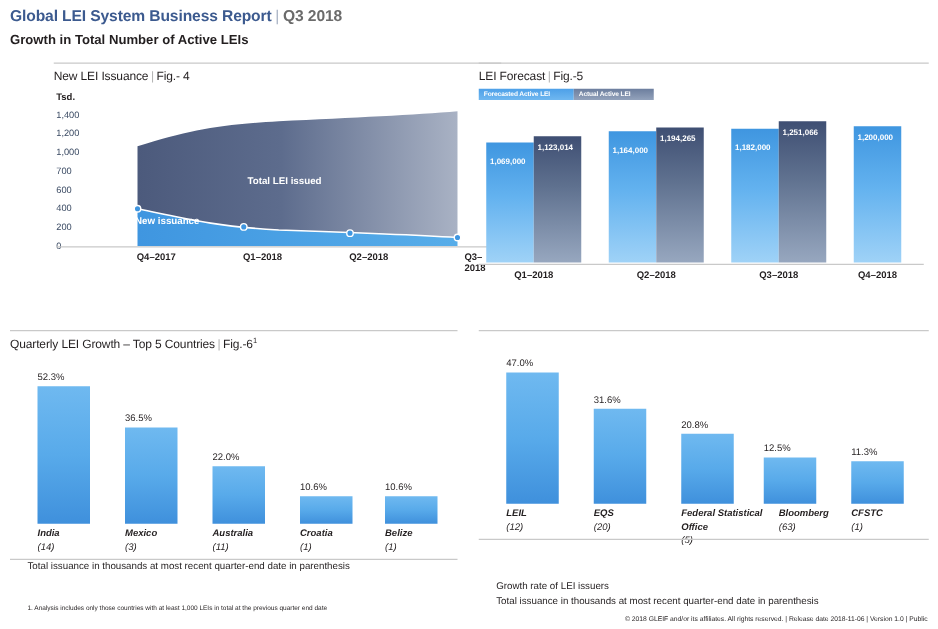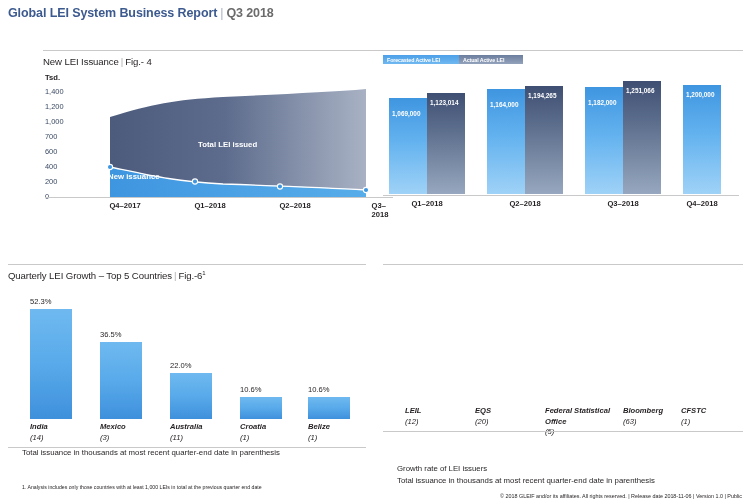--- a/index.html
+++ b/index.html
@@ -69,20 +69,21 @@
 </style>
 </head>
 <body>
 
 <div class="page">
 
   <div class="hdr">
     <div class="hdr-title">
       <span>Global LEI System Business Report</span><span class="hdr-sep">|</span><span class="hdr-quarter">Q3 2018</span>
     </div>
+    <div class="hdr-sub">Growth in Total Number of Active LEIs</div>
   </div>
 
   <div class="panel p-tl">
     <div class="rule"></div>
     <div class="p-title">
       <span>New LEI Issuance</span><span class="bar">|</span><span>Fig.- 4</span>
     </div>
 
     <div class="areawrap">
       <div class="ytitle">Tsd.</div>
@@ -129,20 +130,23 @@
         <span style="left:42px">Q4–2017</span>
         <span style="left:127px">Q1–2018</span>
         <span style="left:212px">Q2–2018</span>
         <span style="left:297px">Q3–2018</span>
       </div>
     </div>
   </div>
 
   <div class="panel p-tr">
     <div class="rule"></div>
+    <div class="p-title">
+      <span>LEI Forecast</span><span class="bar">|</span><span>Fig.-5</span>
+    </div>
 
     <div class="legend">
       <div class="lg lg-f">Forecasted Active LEI</div>
       <div class="lg lg-a">Actual Active LEI</div>
     </div>
 
     <div class="fcwrap">
       <div class="fc-plot">
 
         <div class="fbar f" style="left:6px;width:38px;height:96px;"></div>
@@ -223,20 +227,33 @@
     <div style="position:absolute;left:14px;top:183px;">
       <div class="cap">Total issuance in thousands at most recent quarter-end date in parenthesis</div>
     </div>
     <div class="fnote" style="position:absolute;left:14px;top:220px;">1. Analysis includes only those countries with at least 1,000 LEIs in total at the previous quarter end date</div>
   </div>
 
   <div class="panel p-br">
     <div class="rule"></div>
 
     <div class="colwrap">
+      <div style="position:absolute;left:0;top:0;width:358px;height:130px;">
+        <div class="cbar" style="left:22px;width:42px;height:105px;"></div>
+        <div class="cbar" style="left:92px;width:42px;height:76px;"></div>
+        <div class="cbar" style="left:162px;width:42px;height:56px;"></div>
+        <div class="cbar" style="left:228px;width:42px;height:37px;"></div>
+        <div class="cbar" style="left:298px;width:42px;height:34px;"></div>
+
+        <div class="cval" style="left:22px;top:13px">47.0%</div>
+        <div class="cval" style="left:92px;top:42px">31.6%</div>
+        <div class="cval" style="left:162px;top:62px">20.8%</div>
+        <div class="cval" style="left:228px;top:81px">12.5%</div>
+        <div class="cval" style="left:298px;top:84px">11.3%</div>
+      </div>
 
       <div class="clabels" style="top:133px">
         <div class="clab" style="left:22px">
           <div class="nm">LEIL</div>
           <div class="ct">(12)</div>
         </div>
         <div class="clab" style="left:92px">
           <div class="nm">EQS</div>
           <div class="ct">(20)</div>
         </div>

